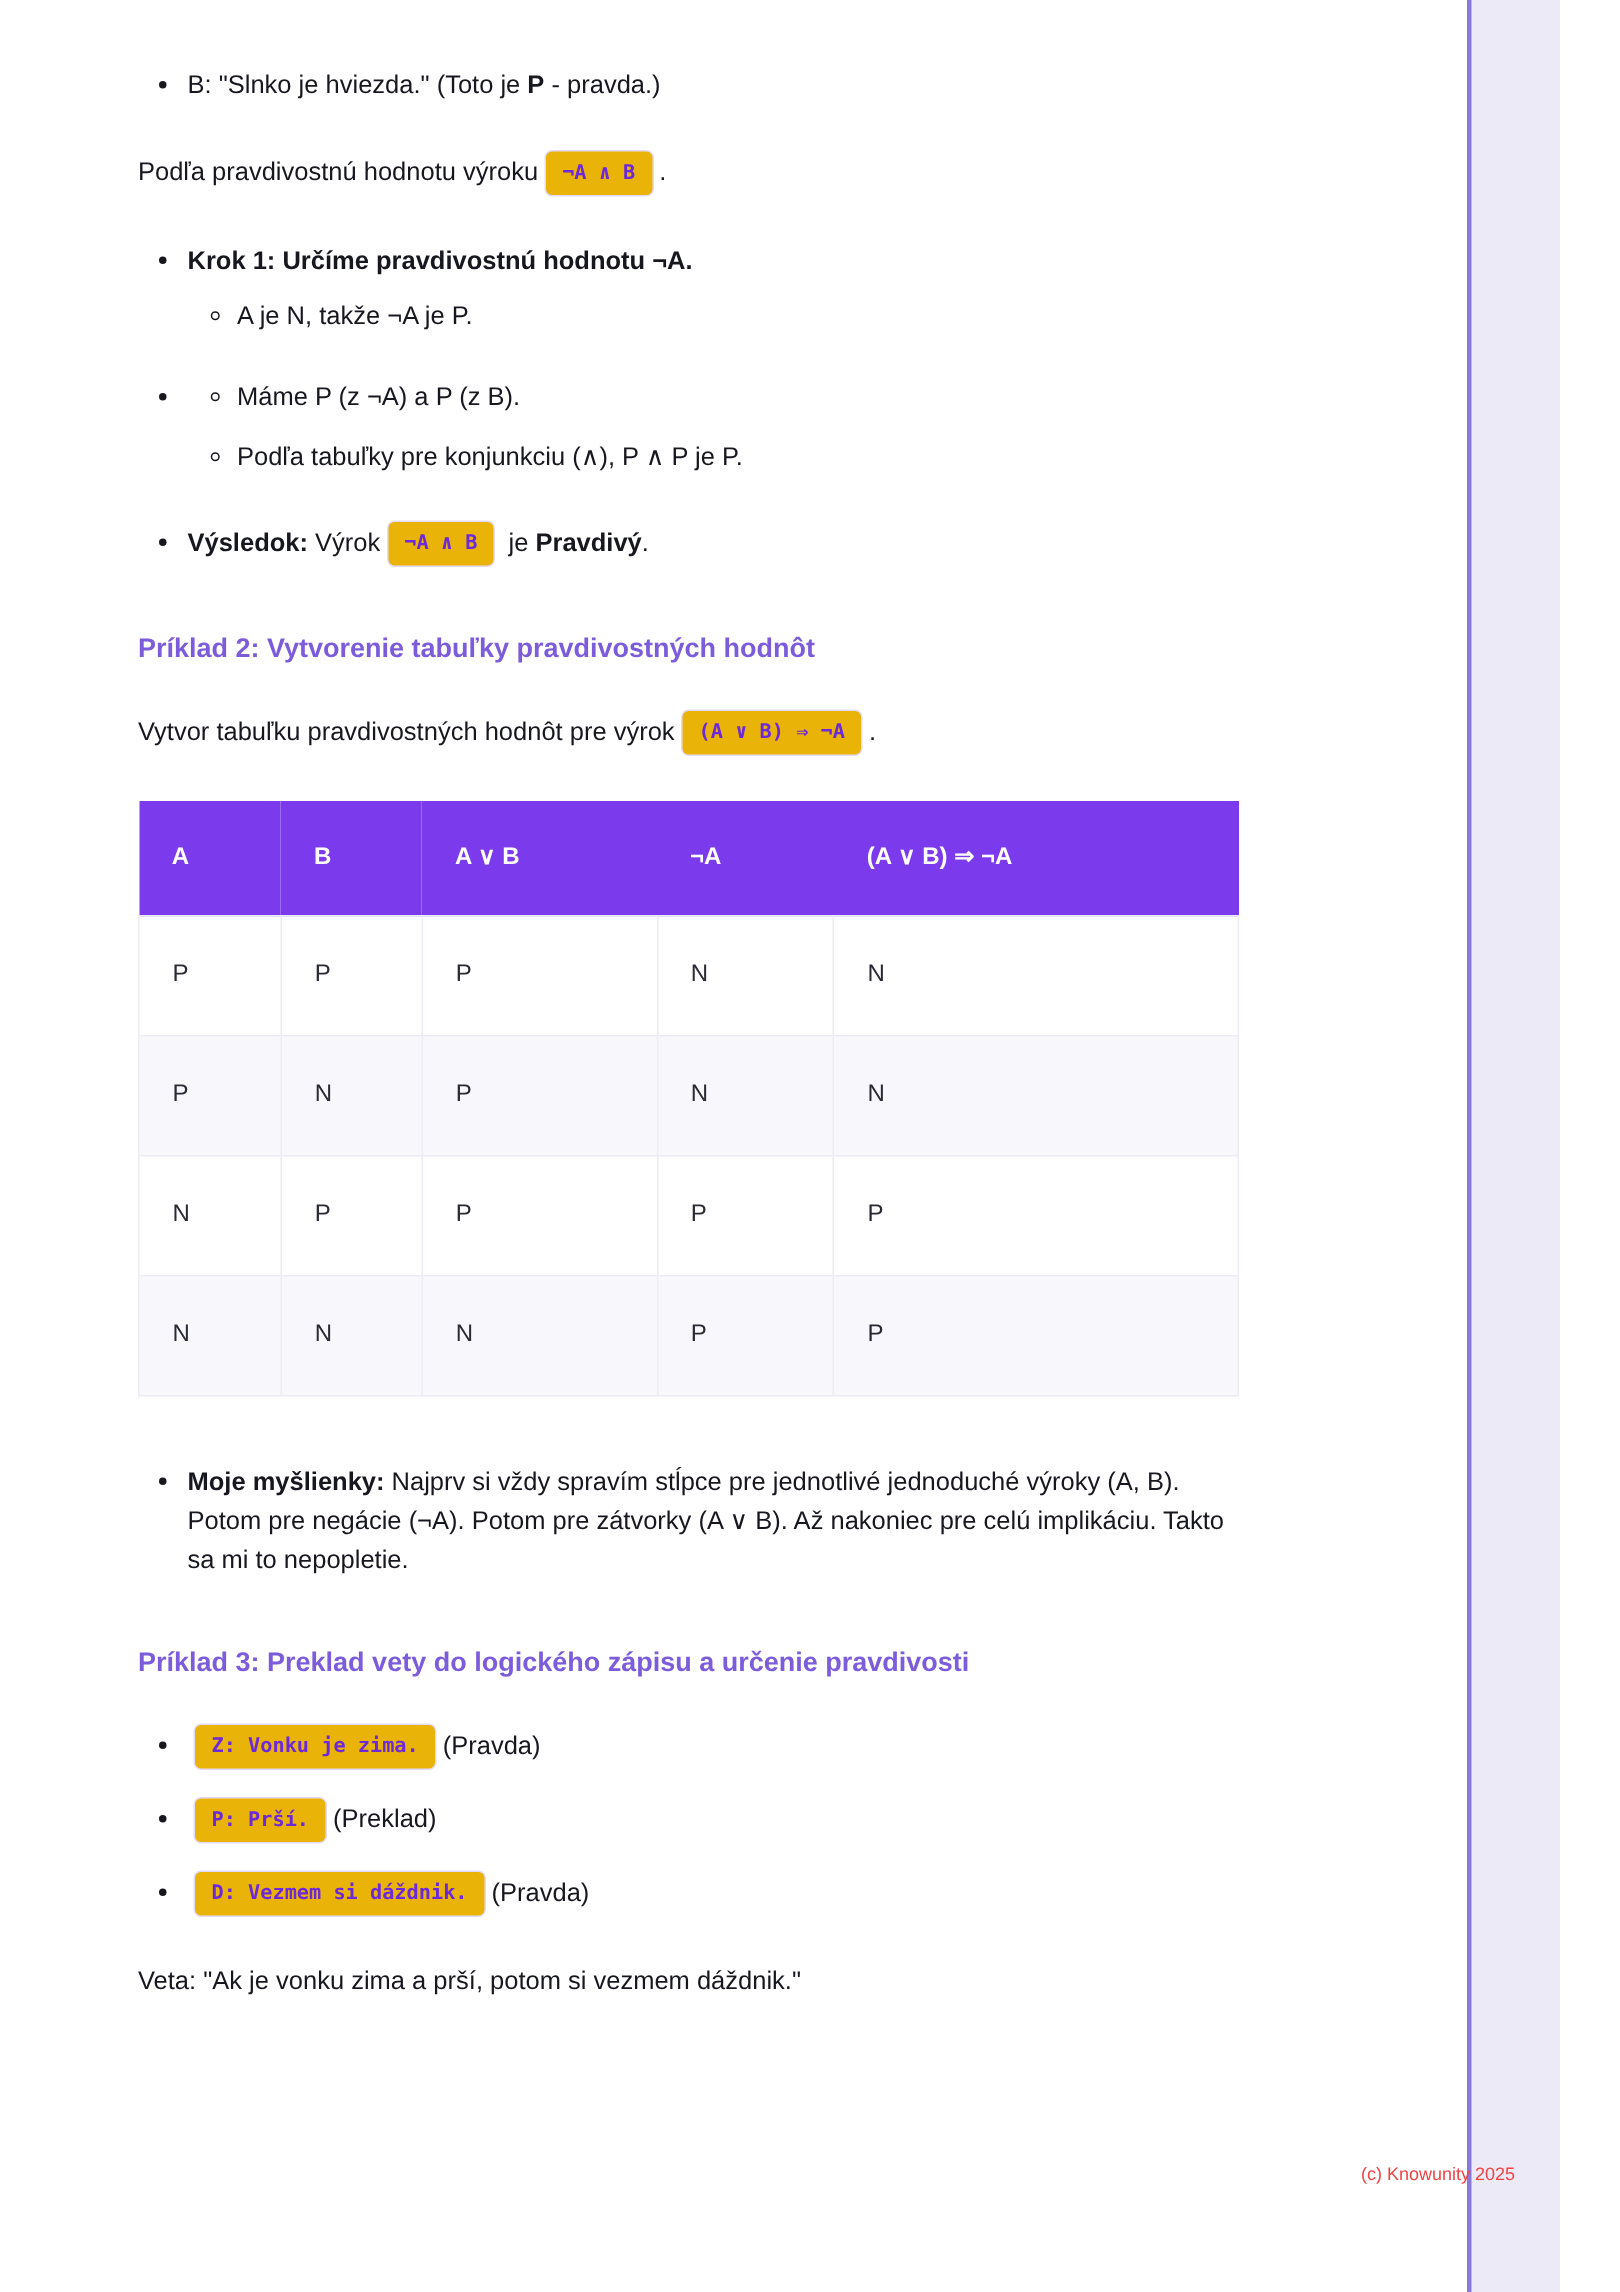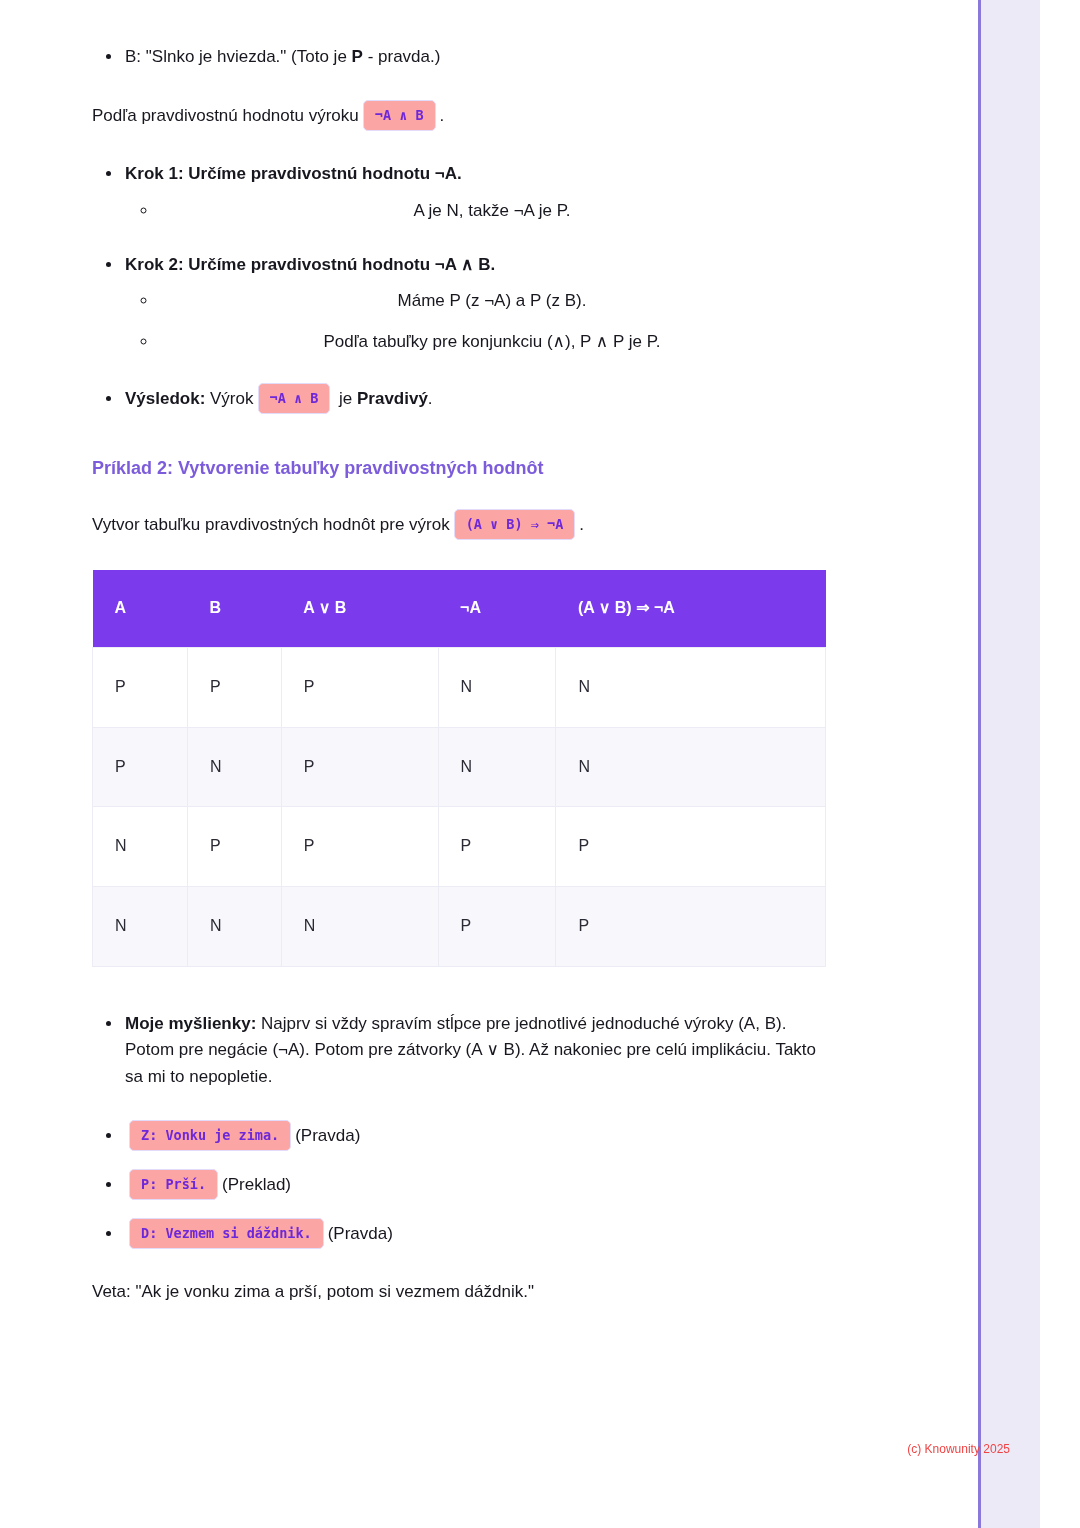--- a/index.html
+++ b/index.html
@@ -17,32 +17,32 @@
     background:#edeaf8; border-left:3px solid #8a79d8; z-index:1;
   }
   .content {
     position:absolute; top:44px; left:92px; width:734px;
     font-size:17px; line-height:1.55; z-index:2;
   }
   ul.l1 { list-style:disc; padding-left:31px; margin:0 0 30px 0; }
   ul.l1 > li { margin-bottom:28px; padding-left:2px; }
   ul.l1 > li:last-child { margin-bottom:0; }
   ul.l2 { list-style:circle; padding-left:33px; margin:10px 0 0 0; }
-  ul.l2 > li { margin-bottom:14px;text-align:center; }
+  ul.l2 > li { margin-bottom:14px; }
   ul.l2 > li:last-child { margin-bottom:0; }
   ul.tight > li { margin-bottom:18px; }
   .para { margin:0 0 30px 0; }
   h2.heading {
     color:#7c5cdb; font-size:18px; font-weight:700;
     line-height:1.4; margin:42px 0 28px 0;
   }
   .chip {
     font-family:"DejaVu Sans Mono", monospace;
     font-size:13.5px; font-weight:700;
-    color:#6d28d9; background:#fca5a5;
+    color:#6d28d9; background:#eab308;
     border:1px solid #e3dbfa; border-radius:5px;
     padding:4px 11px; margin:0 4px;
     white-space:nowrap; display:inline-block; vertical-align:1px;
   }
   table.truth { border-collapse:collapse; width:734px; margin:4px 0 44px 0; }
   table.truth thead th {
     background:#7c3aed; color:#ffffff; text-align:left;
     font-size:16px; font-weight:700;
     padding:26px 10px 26px 22px;
   }
@@ -72,21 +72,20 @@
     <p class="para"><span>Podľa pravdivostnú hodnotu výroku</span><code class="chip">¬A ∧ B</code><span>.</span></p>
 
     <ul class="l1">
       <li>
         <strong>Krok 1: Určíme pravdivostnú hodnotu ¬A.</strong>
         <ul class="l2">
           <li><span>A je N, takže ¬A je P.</span></li>
         </ul>
       </li>
       <li>
-        <strong>Krok 2: Určíme pravdivostnú hodnotu ¬A ∧ B.</strong>
         <ul class="l2">
           <li><span>Máme P (z ¬A) a P (z B).</span></li>
           <li><span>Podľa tabuľky pre konjunkciu (∧), P ∧ P je P.</span></li>
         </ul>
       </li>
       <li><strong>Výsledok:</strong><span> Výrok</span><code class="chip">¬A ∧ B</code><span> je </span><strong>Pravdivý</strong><span>.</span></li>
     </ul>
 
     <h2 class="heading">Príklad 2: Vytvorenie tabuľky pravdivostných hodnôt</h2>
 
@@ -138,20 +137,21 @@
           <td>P</td>
           <td>P</td>
         </tr>
       </tbody>
     </table>
 
     <ul class="l1">
       <li><strong>Moje myšlienky:</strong><span> Najprv si vždy spravím stĺpce pre jednotlivé jednoduché výroky (A, B). Potom pre negácie (¬A). Potom pre zátvorky (A ∨ B). Až nakoniec pre celú implikáciu. Takto sa mi to nepopletie.</span></li>
     </ul>
 
+    <h2 class="heading">Príklad 3: Preklad vety do logického zápisu a určenie pravdivosti</h2>
 
 
     <ul class="l1 tight">
       <li><code class="chip">Z: Vonku je zima.</code><span>(Pravda)</span></li>
       <li><code class="chip">P: Prší.</code><span>(Preklad)</span></li>
       <li><code class="chip">D: Vezmem si dáždnik.</code><span>(Pravda)</span></li>
     </ul>
 
     <p class="para">Veta: "Ak je vonku zima a prší, potom si vezmem dáždnik."</p>
 

